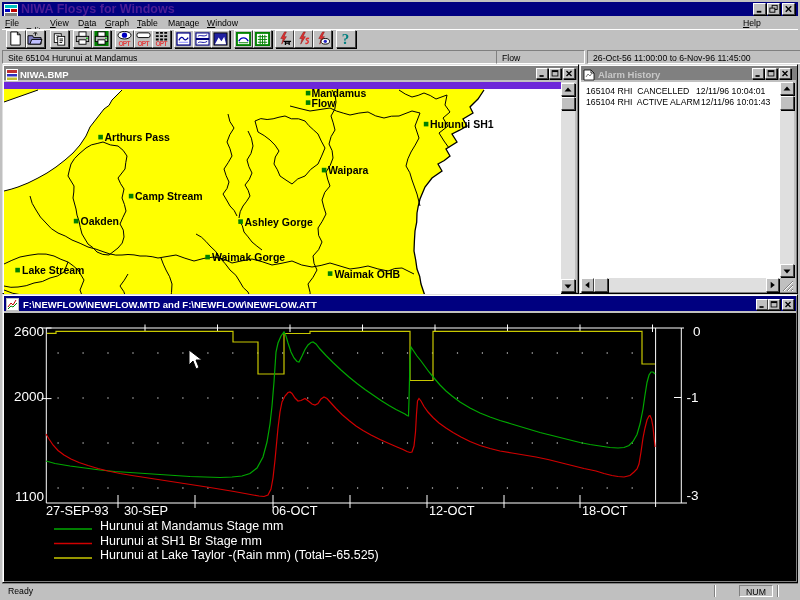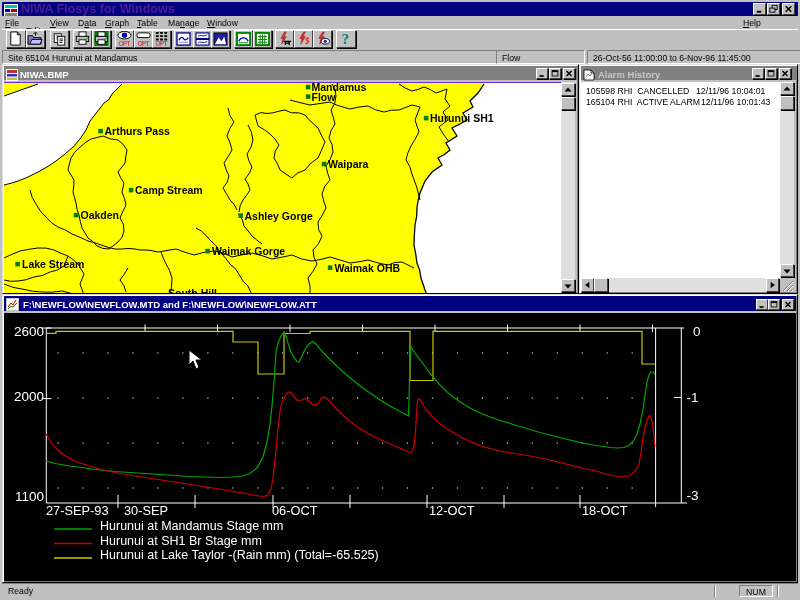--- a/index.html
+++ b/index.html
@@ -206,21 +206,21 @@
       <rect x="2.5" y="2.5" width="7" height="6.5" fill="none" stroke="#000"></rect>
       <path d="M2.5 3.5h7" stroke="#000" stroke-width="1.6"></path>
     </svg>
   </div>
 <div class="wb" style="left:563px;top:67.5px;width:12px;height:11px">
     <svg width="12" height="11" viewBox="0 0 12 12">
       <path d="M3 3l6 6M9 3l-6 6" stroke="#000" stroke-width="1.6"></path>
     </svg>
   </div>
 
-<div class="r" style="left:4px;top:82px;width:557px;height:210px;background:#0369a1;border-top:1px solid #6d28d9">
+<div class="r" style="left:4px;top:82px;width:557px;height:210px;background:#0369a1;border-top:7px solid #6d28d9">
 <svg width="557" height="210" viewBox="4 83 557 210" font-family="Liberation Sans,sans-serif">
  <rect x="4" y="82" width="557" height="212" fill="#ffff00"></rect>
  <polygon points="484.0,83.0 484.0,84.0 478.0,93.0 470.0,101.0 473.0,107.0 463.0,113.0 467.0,120.0 459.6,124.2 452.0,128.0 457.0,136.0 446.0,143.0 450.0,150.0 444.3,154.5 438.0,158.0 442.0,165.0 432.0,172.0 425.0,181.0 420.0,193.0 418.3,199.9 417.0,207.0 416.7,216.1 415.0,225.0 414.4,235.0 414.0,245.0 415.7,254.0 417.0,263.0 419.7,270.3 421.0,278.0 425.0,290.0 427.0,295.0 561.0,295.0 561.0,83.0" fill="#ffffff"></polygon>
  <polygon points="4.0,96.0 38.0,84.0 122.0,84.0 117.0,89.0 112.0,94.0 109.0,99.4 104.0,103.0 97.0,112.0 90.0,121.0 86.0,130.0 80.0,139.0 73.0,147.0 65.0,154.0 56.0,161.0 47.0,167.0 38.0,172.0 28.0,177.0 18.0,181.0 11.1,183.2 4.0,185.0" fill="#ffffff"></polygon>
  <path d="M484.0 84.0 L478.0 93.0 L470.0 101.0 L473.0 107.0 L463.0 113.0 L467.0 120.0 L459.6 124.2 L452.0 128.0 L457.0 136.0 L446.0 143.0 L450.0 150.0 L444.3 154.5 L438.0 158.0 L442.0 165.0 L432.0 172.0 L425.0 181.0 L420.0 193.0 L418.3 199.9 L417.0 207.0 L416.7 216.1 L415.0 225.0 L414.4 235.0 L414.0 245.0 L415.7 254.0 L417.0 263.0 L419.7 270.3 L421.0 278.0 L425.0 290.0 L427.0 295.0" fill="none" stroke="#000" stroke-width="1.3"></path>
  <path d="M122.0 84.0 L117.0 89.0 L112.0 94.0 L109.0 99.4 L104.0 103.0 L97.0 112.0 L90.0 121.0 L86.0 130.0 L80.0 139.0 L73.0 147.0 L65.0 154.0 L56.0 161.0 L47.0 167.0 L38.0 172.0 L28.0 177.0 L18.0 181.0 L11.1 183.2 L4.0 185.0" fill="none" stroke="#000" stroke-width="1"></path>
       <path d="M4 96 L38 84" fill="none" stroke="#000" stroke-width="1"></path>
       <path d="M332.0 84.0 L335.2 89.6 L336.0 96.0 L334.7 103.4 L331.0 110.0 L333.2 116.9 L335.0 124.0 L331.1 130.6 L329.0 138.0 L332.1 144.7 L333.0 152.0 L330.2 159.4 L326.0 166.0 L327.6 173.1 L330.0 180.0 L324.8 186.3 L322.0 194.0 L323.8 201.1 L326.0 208.0 L322.3 215.2 L318.0 222.0 L318.6 229.4 L322.0 236.0 L318.6 243.7 L313.0 250.0 L314.0 257.3 L317.0 264.0 L313.0 271.3 L308.0 278.0 L310.1 286.4 L310.0 295.0" fill="none" stroke="#000" stroke-width="1"></path>
       <path d="M86.0 142.0 L91.3 138.9 L97.1 137.5 L103.0 136.0 L110.3 138.9 L118.0 140.0 L123.2 144.4 L127.0 150.0 L125.8 156.5 L125.0 163.0 L118.0 172.0 L120.6 177.7 L124.0 183.0 L122.0 192.0 L124.4 198.4 L126.0 205.0 L122.9 211.4 L120.0 218.0 L123.3 224.1 L124.0 231.0 L122.2 237.1 L118.0 242.0 L109.0 249.0 L102.8 248.4 L97.0 246.0 L92.9 241.6 L88.0 238.0 L82.0 228.0 L80.3 221.5 L79.0 215.0 L77.0 209.1 L76.0 203.0 L73.0 192.0 L73.8 186.0 L74.0 180.0 L68.0 170.0 L69.4 164.0 L71.0 158.0 L74.5 152.6 L79.0 148.0 L86.0 142.0" fill="none" stroke="#000" stroke-width="1"></path>
       <path d="M399.0 84.0 L405.2 88.0 L412.0 91.0 L418.1 89.4 L424.0 87.0 L430.2 89.5 L436.0 93.0 L447.0 89.0 L445.0 99.0 L450.0 106.0 L443.0 112.0 L448.0 120.0 L439.0 127.0 L444.0 135.0 L449.0 142.0" fill="none" stroke="#000" stroke-width="1"></path>
@@ -297,21 +297,21 @@
       <path d="M2.5 3.5h7" stroke="#000" stroke-width="1.6"></path>
     </svg>
   </div>
 <div class="wb" style="left:779px;top:67.5px;width:12px;height:11px">
     <svg width="12" height="11" viewBox="0 0 12 12">
       <path d="M3 3l6 6M9 3l-6 6" stroke="#000" stroke-width="1.6"></path>
     </svg>
   </div>
 
 <div class="r" style="left:581px;top:82px;width:199px;height:196px;background:#fff;font-size:8.7px;color:#000;white-space:pre">
-<span class="r" style="left:5px;top:4px">105598 RHI  CANCELLED</span>
+<span class="r" style="left:5px;top:4px">165104 RHI  CANCELLED</span>
 <span class="r" style="left:115px;top:4px">12/11/96 10:04:01</span>
 <span class="r" style="left:5px;top:15px">165104 RHI  ACTIVE ALARM</span>
 <span class="r" style="left:120px;top:15px">12/11/96 10:01:43</span>
 </div>
 <div class="r sb" style="left:780px;top:82px;width:14px;height:196px"></div>
 <div class="wb" style="left:780px;top:82px;width:14px;height:13px">
     <svg width="12" height="12" viewBox="0 0 12 12">
       <path d="M6 3.5L2.5 7.5h7z" fill="#000"></path>
     </svg>
   </div>

